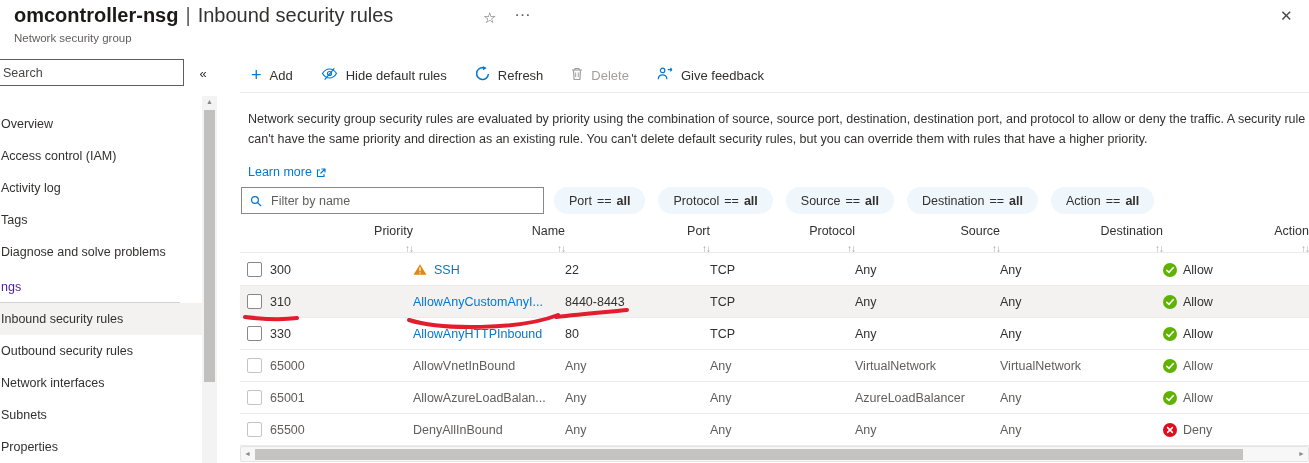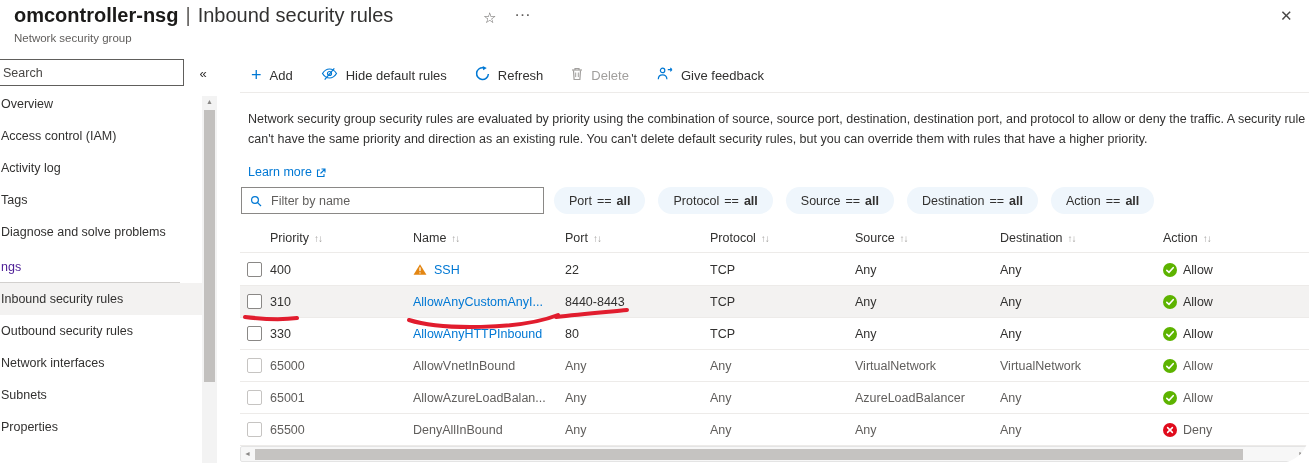--- a/index.html
+++ b/index.html
@@ -1,37 +1,37 @@
 <!DOCTYPE html>
 <html><head>
 <meta charset="utf-8">
 <style>
   html,body{margin:0;padding:0;background:#fff;}
   *{box-sizing:border-box;}
   .page{position:relative;width:1309px;height:463px;overflow:hidden;
-        font-family:"Liberation Sans","DejaVu Sans",sans-serif;color:#323130;background:#fff;border-radius:30px;}
+        font-family:"Liberation Sans","DejaVu Sans",sans-serif;color:#323130;background:#fff;}
 
   
   .title-row{position:absolute;left:14px;top:4px;font-size:20px;white-space:nowrap;}
   .title-res{font-weight:bold;color:#1b1a19;}
   .title-sep{color:#605e5c;margin:0 7px;font-weight:300;}
   .title-page{color:#323130;}
   .star-btn{position:absolute;left:477px;top:8px;font-size:15px;color:#605e5c;background:none;border:none;cursor:pointer;}
   .more-btn{position:absolute;left:508px;top:0px;font-size:17px;color:#605e5c;background:none;border:none;cursor:pointer;letter-spacing:1px;}
   .close-btn{position:absolute;left:1274px;top:6px;font-size:15px;color:#494847;background:none;border:none;cursor:pointer;}
   .subtitle{position:absolute;left:14px;top:32px;font-size:11.5px;color:#605e5c;}
 
   
   .sidebar{position:absolute;left:0;top:0;width:232px;height:463px;}
   .side-search{position:absolute;left:-4px;top:59px;width:188px;height:27px;border:1px solid #605e5c;
                font-size:12.5px;padding:0 6px;font-family:inherit;color:#323130;outline:none;}
   .side-search::placeholder{color:#484644;opacity:1;}
   .collapse-btn{position:absolute;left:191px;top:62px;width:24px;height:22px;font-size:13px;color:#323130;
                 background:none;border:none;cursor:pointer;padding:0;}
-  .side-nav{position:absolute;left:0;top:88px;width:202px;}
+  .side-nav{position:absolute;left:0;top:108px;width:202px;}
   .side-item{height:32px;line-height:32px;font-size:12.5px;padding-left:1px;white-space:nowrap;overflow:hidden;
              color:#323130;cursor:pointer;}
   .side-item.selected{background:#f3f2f1;}
   .side-section{height:30px;line-height:30px;font-size:12.5px;padding-left:1px;margin-top:4px;color:#4c1d95;}
   .side-section-wrap{border-bottom:1px solid #d2d0ce;width:180px;}
   .vscroll{position:absolute;left:202px;top:96px;width:15px;height:367px;background:#f3f3f3;}
   .vscroll-up{position:absolute;left:0;top:2px;width:15px;text-align:center;font-size:7px;color:#8a8886;cursor:pointer;}
   .vscroll-thumb{position:absolute;left:2px;top:14px;width:11px;height:272px;background:#c2c0be;cursor:pointer;}
 
   
@@ -54,21 +54,21 @@
   .filter-input::placeholder{color:#605e5c;opacity:1;}
   .pills{position:absolute;left:313px;top:0;display:flex;gap:13px;}
   .pill{height:27px;display:flex;align-items:center;gap:5px;padding:0 15px;border-radius:14px;background:#eff6fc;
         border:none;font-size:12.5px;color:#323130;font-family:inherit;cursor:pointer;white-space:nowrap;}
   .pill .pv{font-weight:bold;}
 
   .grid-cols{display:grid;grid-template-columns:23px 143px 152px 145px 145px 145px 163px auto;
              padding-left:7px;align-items:center;}
   .thead{position:absolute;left:0;top:224px;width:1069px;height:29px;font-size:12.5px;color:#323130;
          border-bottom:1px solid #edebe9;}
-  .hcell{display:flex;align-items:center;gap:5px;cursor:pointer;white-space:nowrap;}
+  .hcell{display:flex;align-items:flex-end;gap:5px;cursor:pointer;white-space:nowrap;flex-direction:column;}
   .sort{font-size:10px;color:#a19f9d;letter-spacing:-1px;}
 
   .tbody{position:absolute;left:0;top:254px;width:1069px;}
   .trow{height:32px;border-bottom:1px solid #edebe9;font-size:12.5px;}
   .trow.hl{background:#f3f2f1;}
   .trow.dim{color:#605e5c;}
   .cb{width:15px;height:15px;border:1px solid #8a8886;border-radius:2px;background:#fff;cursor:pointer;}
   .trow.dim .cb{border-color:#c6c4c2;}
   .name-cell{display:flex;align-items:center;gap:7px;white-space:nowrap;overflow:hidden;}
   .name-link{color:#0078d4;cursor:pointer;}
@@ -242,21 +242,21 @@
         <div class="hcell">
           <span>Action</span>
           <span class="sort">↑↓</span>
         </div>
       </div>
     <div class="tbody">
         <div class="trow grid-cols">
           <div>
             <div class="cb"></div>
           </div>
-          <span>400</span>
+          <span>300</span>
           <div class="name-cell">
             <span class="sticon">
               <svg width="15" height="13" viewBox="0 0 15 13">
                 <path d="M7.5 .8 L14.4 12.2 H.6 Z" fill="#e38612"></path>
                 <rect x="6.8" y="4" width="1.4" height="4.4" rx=".7" fill="#fff"></rect>
                 <rect x="6.8" y="9.4" width="1.4" height="1.5" rx=".7" fill="#fff"></rect>
               </svg>
             </span>
             <span class="name-link">SSH</span>
           </div>

